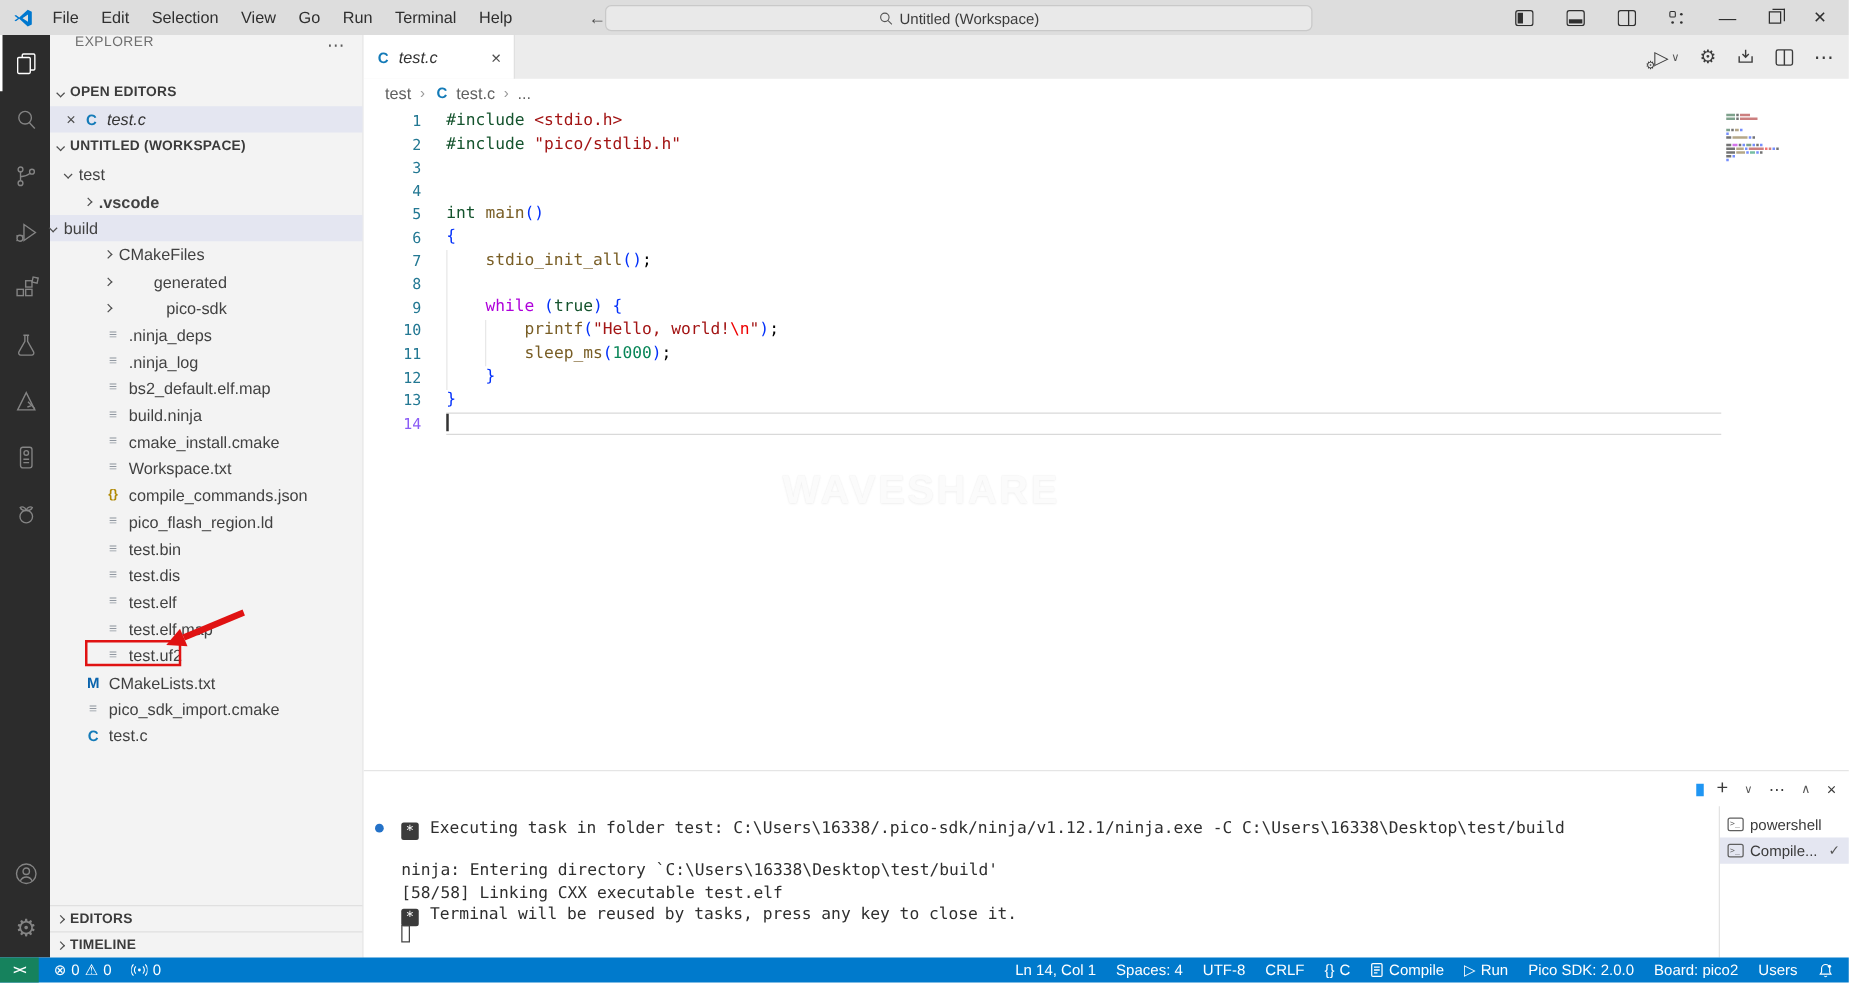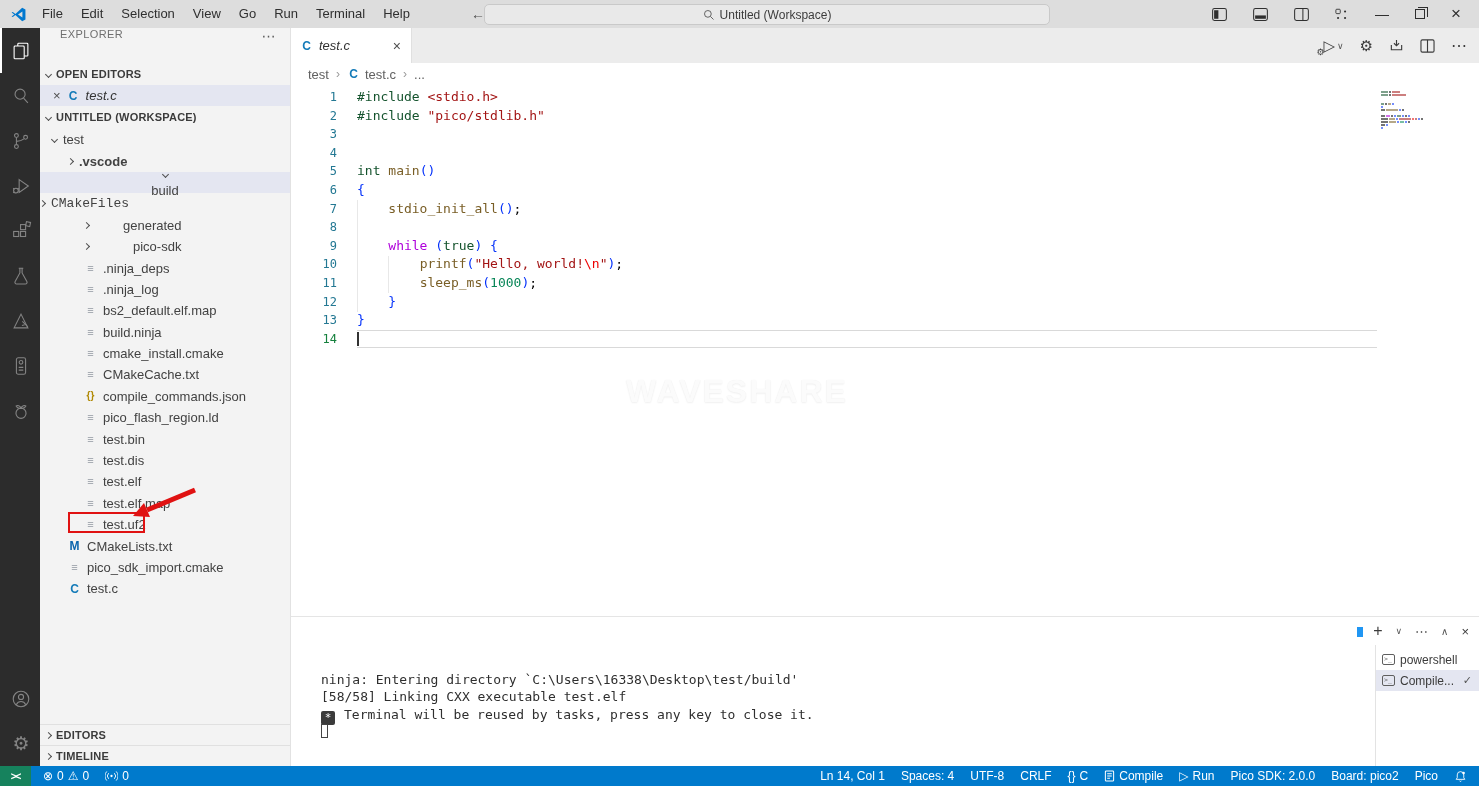--- a/index.html
+++ b/index.html
@@ -63,21 +63,21 @@
   .run-wrap .mini-gear{position:absolute;left:-7px;bottom:-2px;font-size:9px;}
   .run-wrap .dd{font-size:9px;color:#555;margin-left:2px;}
   .breadcrumbs{height:22px;display:flex;align-items:center;padding-left:17px;font-size:13px;color:#616161;gap:7px;flex:none;background:#fff;}
   .bc-sep{color:#9a9a9a;font-size:12px;}
   .bc-file{display:flex;align-items:center;gap:5px;}
 
   .code-area{flex:1;position:relative;overflow:hidden;background:#fff;padding-top:3px;}
   .code-row{display:flex;height:18.6px;line-height:18.6px;font-family:"DejaVu Sans Mono",monospace;font-size:13px;}
   .ln{width:46px;flex:none;text-align:right;color:#237893;font-size:12px;}
   .lc{margin-left:20px;white-space:pre;color:#000;}
-  .code-row.current .ln{color:#15803d;}
+  .code-row.current .ln{color:#8b5cf6;}
   .code-row.current .lc{flex:0 0 1020px;border-top:1px solid #d9d9d9;border-bottom:1px solid #d9d9d9;}
   .tk-kw{color:#14532d;}.tk-str{color:#a31515;}.tk-fn{color:#795e26;}.tk-ctrl{color:#af00db;}
   .tk-num{color:#098658;}.tk-esc{color:#ee0000;}.tk-brc{color:#0431fa;}.tk-pl{color:#000;}
   .cursor{display:inline-block;width:1.5px;height:14px;background:#333;vertical-align:-2px;}
   .iguide{position:absolute;width:1px;background:#e8e8e8;}
   .watermark{position:absolute;left:335px;top:288px;font-size:32px;font-weight:700;letter-spacing:2px;
     color:#fbfbfb;text-shadow:0 0 1px #ececec, 0 1px 2px #f1f1f1;font-family:"Liberation Sans",sans-serif;}
   .minimap{position:absolute;right:56px;top:6px;width:42px;font-size:0;}
   .mm-row{height:2px;margin-bottom:1px;white-space:nowrap;}
   .mm-seg{display:inline-block;height:2px;background:currentColor;opacity:.55;margin-right:1px;vertical-align:top;}
@@ -276,25 +276,25 @@
   </div>
   <div class="tree" id="file-tree">
       <div class="tree-row" style="padding-left: 12px;">
         <span class="cv down"></span>
         <span class="tlabel">test</span>
       </div>
       <div class="tree-row" style="padding-left: 28px; font-weight: bold;">
         <span class="cv right"></span>
         <span class="tlabel">.vscode</span>
       </div>
-      <div class="tree-row sel" style=" flex-direction: column;">
+      <div class="tree-row sel" style="">
         <span class="cv down"></span>
         <span class="tlabel">build</span>
       </div>
-      <div class="tree-row" style=" font-family: Liberation Mono, monospace;">
+      <div class="tree-row" style="padding-left: 44px;">
         <span class="cv right"></span>
         <span class="tlabel">CMakeFiles</span>
       </div>
       <div class="tree-row" style="padding-left: 44px; gap: 34px;">
         <span class="cv right"></span>
         <span class="tlabel">generated</span>
       </div>
       <div class="tree-row" style="padding-left: 44px; gap: 44px;">
         <span class="cv right"></span>
         <span class="tlabel">pico-sdk</span>
@@ -314,21 +314,21 @@
       <div class="tree-row" style="padding-left: 44px;">
         <span class="ficon file">≡</span>
         <span class="tlabel">build.ninja</span>
       </div>
       <div class="tree-row" style="padding-left: 44px;">
         <span class="ficon file">≡</span>
         <span class="tlabel">cmake_install.cmake</span>
       </div>
       <div class="tree-row" style="padding-left: 44px;">
         <span class="ficon file">≡</span>
-        <span class="tlabel">CMakeCache.txt</span>
+        <span class="tlabel">Workspace.txt</span>
       </div>
       <div class="tree-row" style="padding-left: 44px;">
         <span class="ficon json">{}</span>
         <span class="tlabel">compile_commands.json</span>
       </div>
       <div class="tree-row" style="padding-left: 44px;">
         <span class="ficon file">≡</span>
         <span class="tlabel">pico_flash_region.ld</span>
       </div>
       <div class="tree-row" style="padding-left: 44px;">
@@ -493,20 +493,21 @@
 
   <div class="panel">
     <div class="panel-actions">
       <span class="pa-plus">+</span>
       <span class="pa-small">∨</span>
       <span>⋯</span>
       <span class="pa-small" style="font-size:10px;">∧</span>
       <span>×</span>
     </div>
     <div class="term-body" id="term-body">
+        <div class="term-line"><span class="tdot"></span><span class="tbadge">*</span><span class="ttext">Executing task in folder test: C:\Users\16338/.pico-sdk/ninja/v1.12.1/ninja.exe -C C:\Users\16338\Desktop\test/build</span></div>
         <div class="term-line"><span class="ttext"></span></div>
         <div class="term-line"><span class="ttext">ninja: Entering directory `C:\Users\16338\Desktop\test/build'</span></div>
         <div class="term-line"><span class="ttext">[58/58] Linking CXX executable test.elf</span></div>
         <div class="term-line"><span class="tbadge">*</span><span class="ttext">Terminal will be reused by tasks, press any key to close it.</span></div>
         <div class="term-line"><span class="ttext"></span><span class="term-cursor"></span></div>
       </div>
     <div class="term-deco"></div>
     <div class="term-list" id="term-list">
         <div class="tl-row">
           <span class="tl-icon">&gt;_</span>
@@ -566,21 +567,21 @@
         <span class="sb-glyph">▷</span>
         <span>Run</span>
       </div>
     <div class="sb-item">
         <span>Pico SDK: 2.0.0</span>
       </div>
     <div class="sb-item">
         <span>Board: pico2</span>
       </div>
     <div class="sb-item">
-        <span>Pico</span>
+        <span>Users</span>
       </div>
     <div class="sb-item">
       <svg width="13" height="13" viewBox="0 0 16 16">
           <path d="M8 2a4 4 0 0 0-4 4v3.5L2.7 11.5h10.6L12 9.5V6a4 4 0 0 0-4-4z"></path>
           <path d="M6.8 13.2a1.3 1.3 0 0 0 2.4 0"></path>
           <circle cx="11.8" cy="3.8" r="1.6" fill="#fff" stroke="none"></circle>
         </svg>
     </div>
   </div>
 </div>

